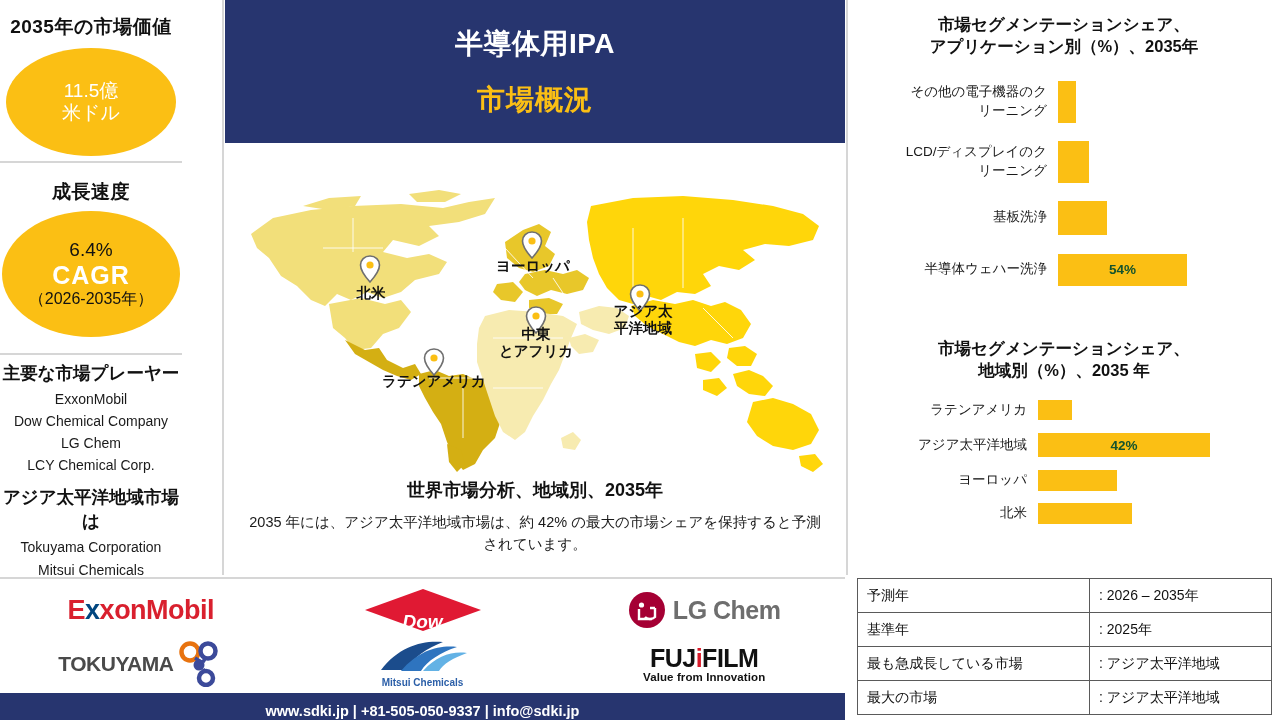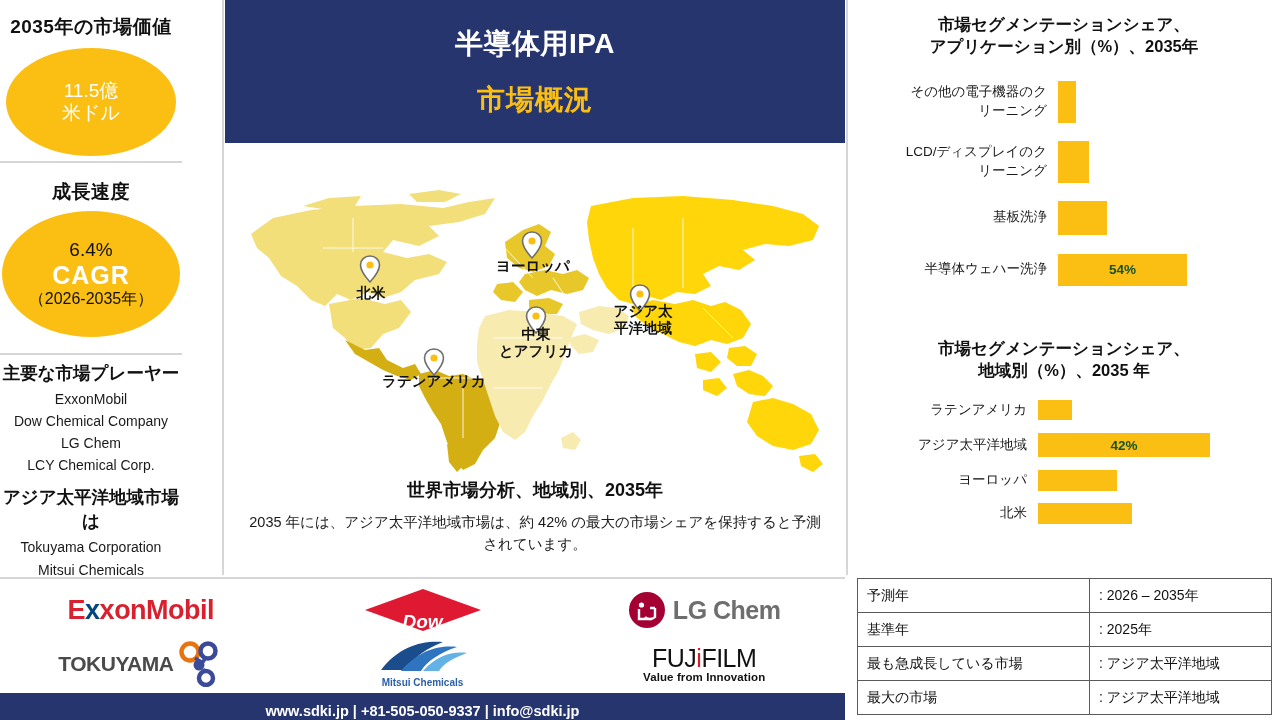--- a/index.html
+++ b/index.html
@@ -81,21 +81,21 @@
   .lg-exxon{font-size:27px;font-weight:bold;color:#D9202E;letter-spacing:-0.5px;line-height:1;}
   .lg-exxon .blk{color:#00467F;}
   .lg-dow-wrap{position:relative;width:120px;height:46px;}
   .lg-lgchem{display:flex;align-items:center;gap:7px;}
   .lg-lgchem-txt{font-size:25px;font-weight:bold;color:#6E6E6E;letter-spacing:-0.5px;}
   .lg-tok{display:flex;align-items:center;gap:2px;}
   .lg-tok-txt{font-size:21px;font-weight:bold;color:#4A4A4A;letter-spacing:-0.5px;}
   .lg-mitsui{display:flex;flex-direction:column;align-items:center;}
   .lg-mitsui-txt{font-size:10px;color:#2B5FA8;font-weight:bold;margin-top:1px;}
   .lg-fuji{display:flex;flex-direction:column;align-items:center;line-height:1.05;}
-  .lg-fuji-main{font-size:25px;font-weight:normal;color:#111;letter-spacing:-0.5px;}
+  .lg-fuji-main{font-size:25px;font-weight:bold;color:#111;letter-spacing:-0.5px;}
   .lg-fuji-main .dot{color:#D91A2A;}
   .lg-fuji-sub{font-size:11.5px;font-weight:bold;color:#111;letter-spacing:0.1px;}
 
   
   .footer{
     position:absolute;left:0;top:693px;width:845px;height:36px;background:#27356F;
     display:flex;align-items:center;justify-content:center;
   }
   .footer span{color:#fff;font-size:14.5px;font-weight:bold;}
 

